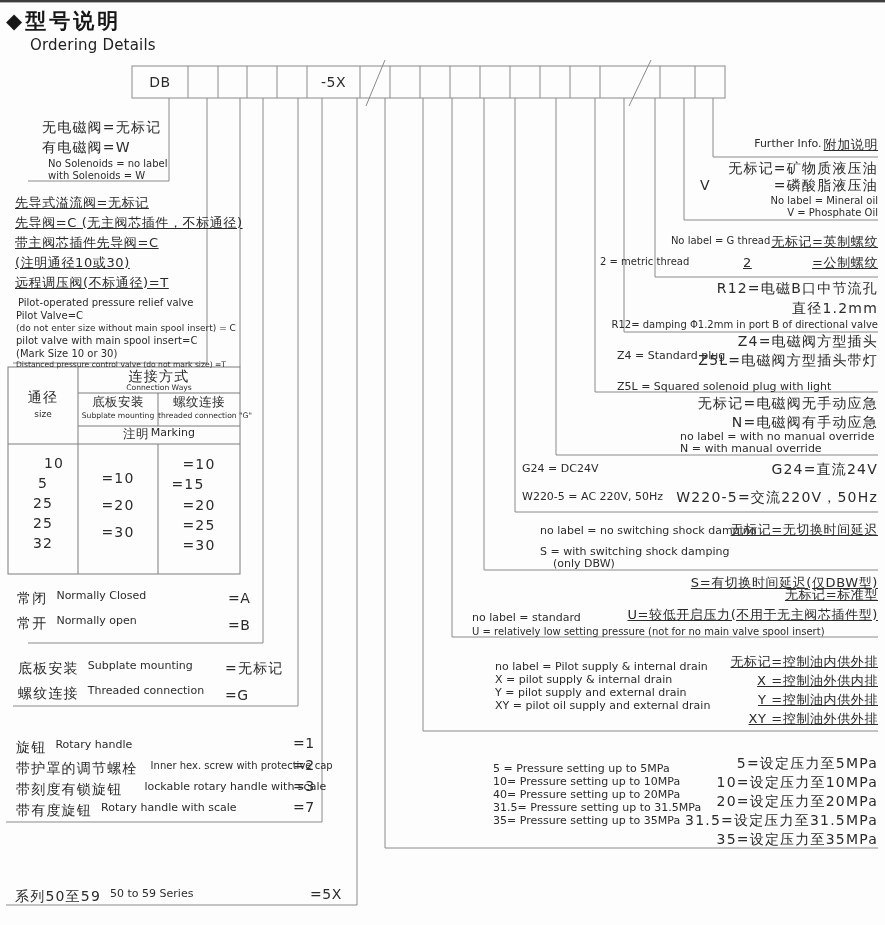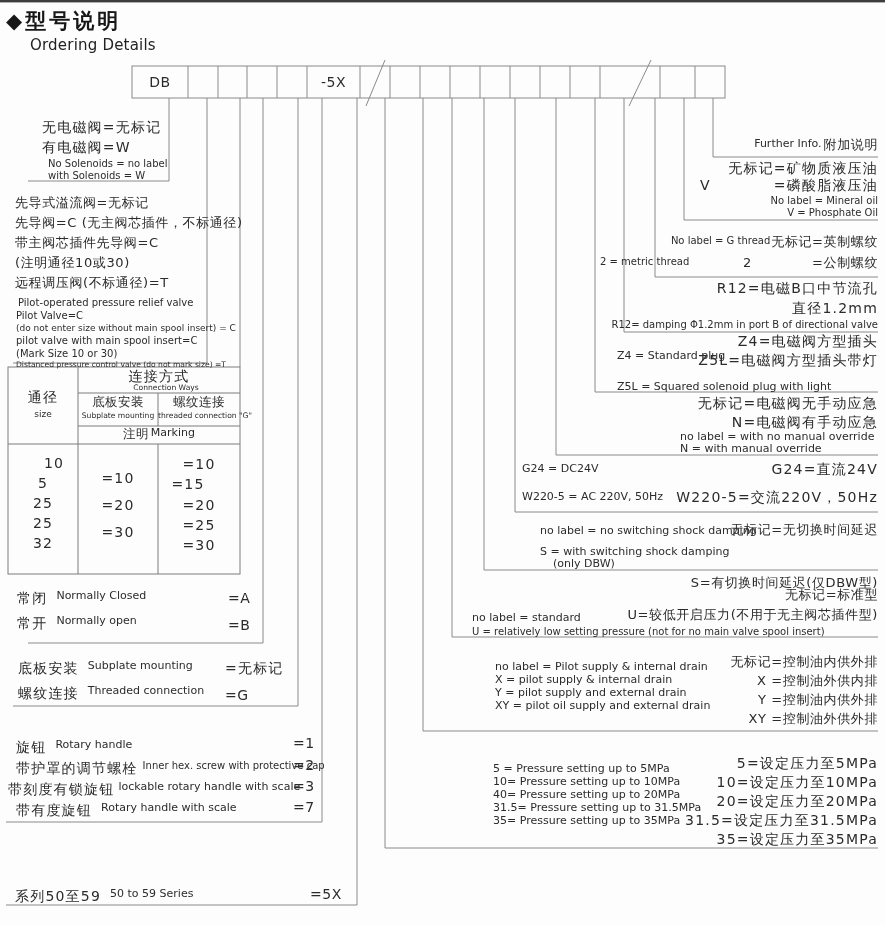--- a/index.html
+++ b/index.html
@@ -1,21 +1,21 @@
 <!DOCTYPE html>
 <html><head>
 <meta charset="utf-8">
 <style>
   html,body{margin:0;padding:0;}
   body{width:885px;height:925px;background:#fdfdfd;font-family:"DejaVu Sans","Liberation Sans",sans-serif;}
   #stage{position:relative;width:885px;height:925px;overflow:hidden;}
   #lines{position:absolute;left:0;top:0;z-index:0;}
   .t{position:absolute;white-space:nowrap;color:#2b2b2b;z-index:1;line-height:1.15;}
   .zh{font-size:14px;letter-spacing:1.2px;}
-  .zh13{font-size:13px;letter-spacing:0.6px;}
+  .zh13{font-size:13px;letter-spacing:0.6px;text-decoration:underline;}
   .zh12{font-size:12.5px;letter-spacing:0.4px;}
   .en{font-size:11px;letter-spacing:0;}
   .en10{font-size:10px;}
   .en9{font-size:9px;}
   .en8{font-size:7.6px;}
   .row{display:flex;align-items:flex-start;gap:9px;}
   .ra{text-align:right;}
   .title-zh{font-size:21px;font-weight:bold;color:#171717;letter-spacing:3px;}
   .title-en{font-size:15px;color:#222;letter-spacing:0.2px;}
   .code{font-size:14px;letter-spacing:0.5px;}
@@ -109,21 +109,21 @@
     <div class="t en9" style="left:16px;top:323px">(do not enter size without main spool insert) = C</div>
     <div class="t en10" style="left:16px;top:335px">pilot valve with main spool insert=C</div>
     <div class="t en10" style="left:16px;top:348px">(Mark Size 10 or 30)</div>
     <div class="t en8" style="left:16px;top:352px;top:361px">Distanced pressure control valve (do not mark size) =T</div>
   </div>
 
   <div>
     <div class="t zh ctr" style="left:8px;top:389px;width:70px">通径</div>
     <div class="t en9 ctr" style="left:8px;top:409px;width:70px">size</div>
     <div class="t zh ctr" style="left:78px;top:368px;width:162px">连接方式</div>
-    <div class="t en8 ctr" style="left:85px;top:384px;width:162px">Connection Ways</div>
+    <div class="t en8 ctr" style="left:78px;top:384px;width:162px">Connection Ways</div>
     <div class="t zh12 ctr" style="left:78px;top:395px;width:80px">底板安装</div>
     <div class="t en8 ctr" style="left:78px;top:412px;width:80px">Subplate mounting</div>
     <div class="t zh12 ctr" style="left:158px;top:395px;width:82px">螺纹连接</div>
     <div class="t en8 ctr" style="left:158px;top:412px;width:82px">threaded connection "G"</div>
     <div class="t row" style="left:78px;top:427px;width:162px;justify-content:center;gap:2px">
       <span class="zh12">注明</span>
       <span class="en">Marking</span>
     </div>
     <div class="t zh ctr" style="left:8px;top:455px;width:92px">10</div>
     <div class="t zh ctr" style="left:8px;top:475px;width:70px">5</div>
@@ -165,26 +165,26 @@
     </div>
     <div class="t code" style="left:225px;top:687px">=G</div>
   </div>
 
   <div>
     <div class="t row" style="left:16px;top:739px">
       <span class="zh">旋钮</span>
       <span class="en">Rotary handle</span>
     </div>
     <div class="t code" style="left:293px;top:735px">=1</div>
-    <div class="t row" style="left:16px;top:760px;gap:5px">
+    <div class="t row" style="left:16px;top:760px;gap:13px">
       <span class="zh">带护罩的调节螺栓</span>
       <span class="en10" style="font-size:10px">Inner hex. screw with protective cap</span>
     </div>
     <div class="t code" style="left:293px;top:757px">=2</div>
-    <div class="t row" style="left:8px;top:781px;gap:4px">
+    <div class="t row" style="left:16px;top:781px;gap:22px">
       <span class="zh">带刻度有锁旋钮</span>
       <span class="en">lockable rotary handle with scale</span>
     </div>
     <div class="t code" style="left:293px;top:778px">=3</div>
     <div class="t row" style="left:16px;top:802px">
       <span class="zh">带有度旋钮</span>
       <span class="en">Rotary handle with scale</span>
     </div>
     <div class="t code" style="left:293px;top:799px">=7</div>
   </div>

